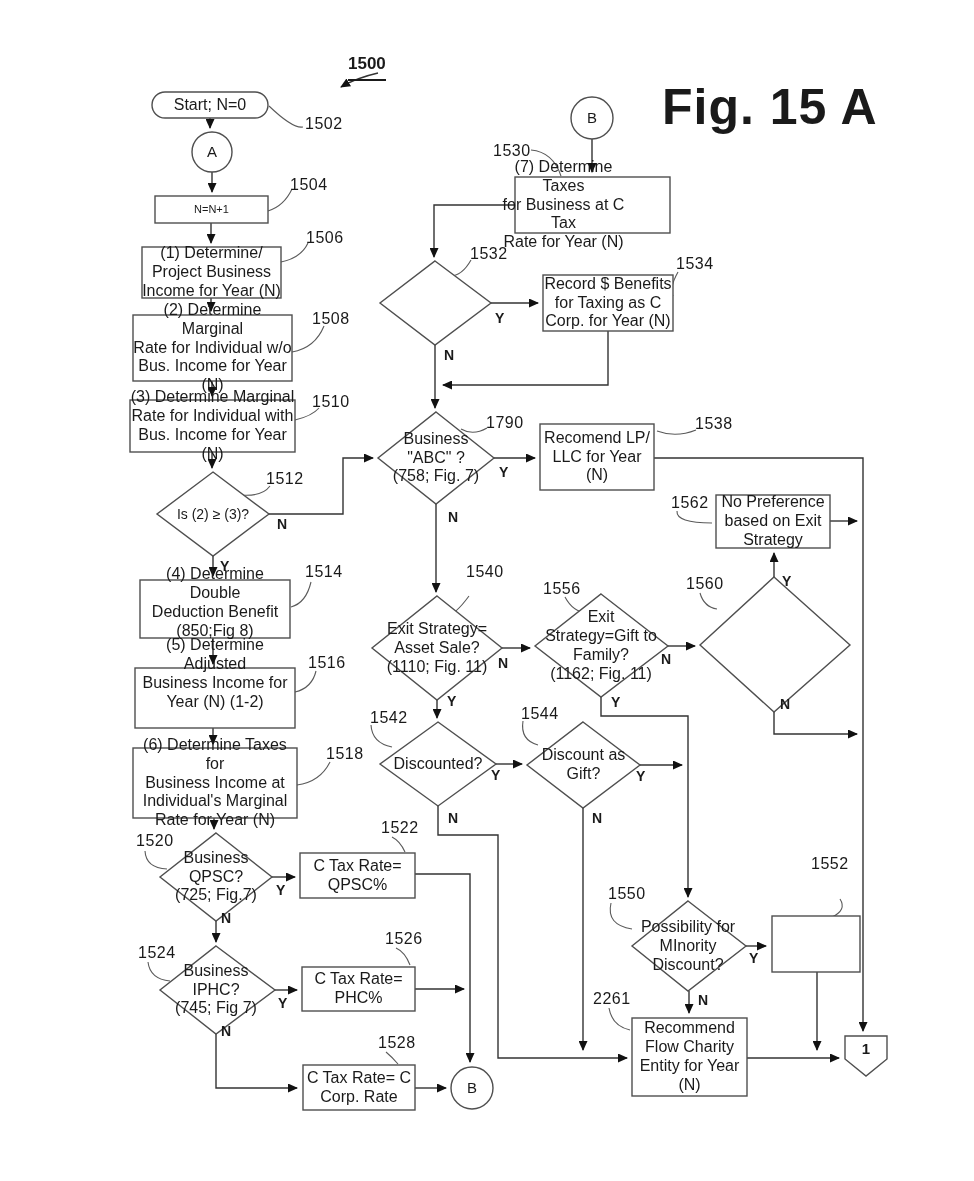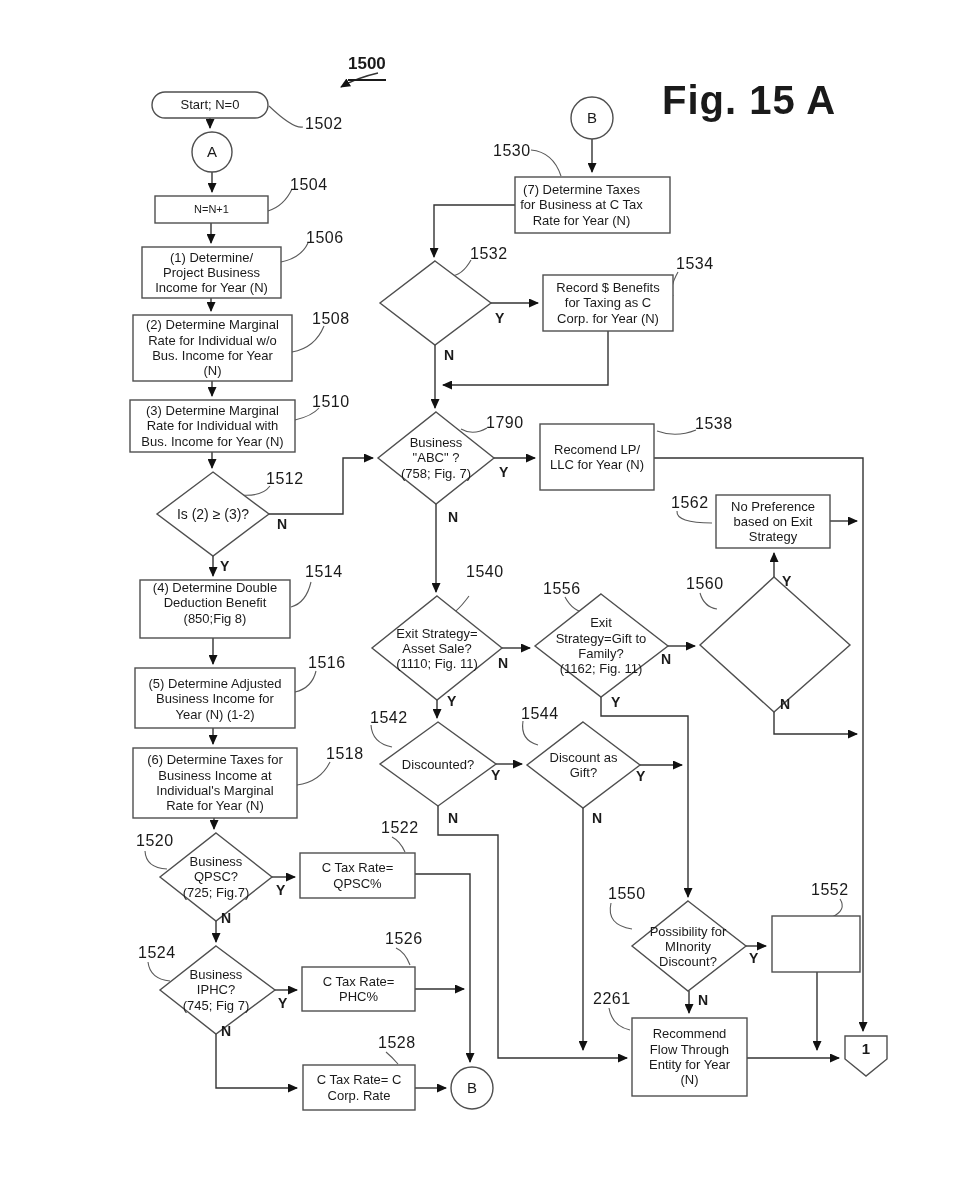--- a/index.html
+++ b/index.html
@@ -1,23 +1,23 @@
 <!DOCTYPE html>
 <html><head>
 <meta charset="utf-8">
 <style>
   html,body{margin:0;padding:0;background:#fff;}
   .canvas{position:relative;width:974px;height:1181px;background:#fff;overflow:hidden;
           font-family:"Liberation Sans",sans-serif;color:#1a1a1a;}
   svg.layer{position:absolute;left:0;top:0;}
   .node-text{position:absolute;display:flex;align-items:center;justify-content:center;
-             text-align:center;white-space:pre-line;font-size:13px;line-height:1.18;}
+             text-align:center;white-space:pre-line;font-size:16px;line-height:1.18;}
   .ref{position:absolute;font-size:16px;letter-spacing:.5px;}
   .yn{position:absolute;font-size:14px;font-weight:bold;}
-  .fig-title{position:absolute;left:662px;top:78px;font-size:40px;font-weight:bold;letter-spacing:1px;}
+  .fig-title{position:absolute;left:662px;top:78px;font-size:50px;font-weight:bold;letter-spacing:1px;}
   .fig-num{position:absolute;left:348px;top:47px;font-size:17px;font-weight:bold;
            border-bottom:2px solid #1a1a1a;padding-bottom:5px;margin-top:7px;}
   .shape{fill:#fff;stroke:#4f4f4f;stroke-width:1.4;}
   .edge{fill:none;stroke:#333;stroke-width:1.4;}
   .leader{fill:none;stroke:#5a5a5a;stroke-width:1.1;}
 </style>
 </head>
 <body>
 
 <div class="canvas">
@@ -154,42 +154,42 @@
 Rate for Individual w/o
 Bus. Income for Year
 (N)</div>
 <div class="node-text" style="left:130px;top:400px;width:165px;height:52px">(3) Determine Marginal
 Rate for Individual with
 Bus. Income for Year (N)</div>
 <div class="node-text" style="left:159px;top:472px;width:108px;height:84px;font-size:14px">Is (2) ≥ (3)?</div>
 <div class="node-text" style="left:140px;top:580px;width:150px;height:46px">(4) Determine Double
 Deduction Benefit
 (850;Fig 8)</div>
-<div class="node-text" style="left:135px;top:677px;width:160px;height:44px">(5) Determine Adjusted
+<div class="node-text" style="left:135px;top:652px;width:160px;height:44px">(5) Determine Adjusted
 Business Income for
 Year (N) (1-2)</div>
 <div class="node-text" style="left:133px;top:748px;width:164px;height:70px">(6) Determine Taxes for
 Business Income at
 Individual's Marginal
 Rate for Year (N)</div>
 <div class="node-text" style="left:164px;top:833px;width:104px;height:88px">Business
 QPSC?
 (725; Fig.7)</div>
 <div class="node-text" style="left:300px;top:853px;width:115px;height:45px">C Tax Rate=
 QPSC%</div>
 <div class="node-text" style="left:164px;top:946px;width:104px;height:88px">Business
 IPHC?
 (745; Fig 7)</div>
 <div class="node-text" style="left:302px;top:967px;width:113px;height:44px">C Tax Rate=
 PHC%</div>
 <div class="node-text" style="left:303px;top:1065px;width:112px;height:45px">C Tax Rate= C
 Corp. Rate</div>
 <div class="node-text" style="left:450px;top:1066px;width:44px;height:44px;font-size:15px">B</div>
 <div class="node-text" style="left:571px;top:97px;width:42px;height:42px;font-size:15px">B</div>
-<div class="node-text" style="left:515px;top:177px;width:133px;height:56px">(7) Determine Taxes
+<div class="node-text" style="left:497px;top:177px;width:133px;height:56px">(7) Determine Taxes
 for Business at C Tax
 Rate for Year (N)</div>
 <div class="node-text" style="left:543px;top:275px;width:130px;height:56px">Record $ Benefits
 for Taxing as C
 Corp. for Year (N)</div>
 <div class="node-text" style="left:380px;top:413px;width:112px;height:90px">Business
 "ABC" ?
 (758; Fig. 7)</div>
 <div class="node-text" style="left:540px;top:424px;width:114px;height:66px">Recomend LP/
 LLC for Year (N)</div>
@@ -203,21 +203,21 @@
 Strategy=Gift to
 Family?
 (1162; Fig. 11)</div>
 <div class="node-text" style="left:382px;top:723px;width:112px;height:83px">Discounted?</div>
 <div class="node-text" style="left:529px;top:722px;width:109px;height:86px">Discount as
 Gift?</div>
 <div class="node-text" style="left:634px;top:902px;width:108px;height:89px">Possibility for
 MInority
 Discount?</div>
 <div class="node-text" style="left:632px;top:1018px;width:115px;height:78px">Recommend
-Flow Through
+Flow Charity
 Entity for Year
 (N)</div>
 <div class="node-text" style="left:845px;top:1036px;width:42px;height:26px;font-weight:600;font-size:15px">1</div>
 
 <div class="ref" style="left:305px;top:115px">1502</div>
 <div class="ref" style="left:290px;top:176px">1504</div>
 <div class="ref" style="left:306px;top:229px">1506</div>
 <div class="ref" style="left:312px;top:310px">1508</div>
 <div class="ref" style="left:312px;top:393px">1510</div>
 <div class="ref" style="left:266px;top:470px">1512</div>
@@ -231,21 +231,21 @@
 <div class="ref" style="left:378px;top:1034px">1528</div>
 <div class="ref" style="left:493px;top:142px">1530</div>
 <div class="ref" style="left:470px;top:245px">1532</div>
 <div class="ref" style="left:676px;top:255px">1534</div>
 <div class="ref" style="left:486px;top:414px">1790</div>
 <div class="ref" style="left:695px;top:415px">1538</div>
 <div class="ref" style="left:466px;top:563px">1540</div>
 <div class="ref" style="left:370px;top:709px">1542</div>
 <div class="ref" style="left:521px;top:705px">1544</div>
 <div class="ref" style="left:608px;top:885px">1550</div>
-<div class="ref" style="left:811px;top:881px">1552</div>
+<div class="ref" style="left:811px;top:855px">1552</div>
 <div class="ref" style="left:593px;top:990px">2261</div>
 <div class="ref" style="left:543px;top:580px">1556</div>
 <div class="ref" style="left:686px;top:575px">1560</div>
 <div class="ref" style="left:671px;top:494px">1562</div>
 
 <div class="yn" style="left:277px;top:516px">N</div>
 <div class="yn" style="left:220px;top:558px">Y</div>
 <div class="yn" style="left:276px;top:882px">Y</div>
 <div class="yn" style="left:221px;top:910px">N</div>
 <div class="yn" style="left:278px;top:995px">Y</div>

